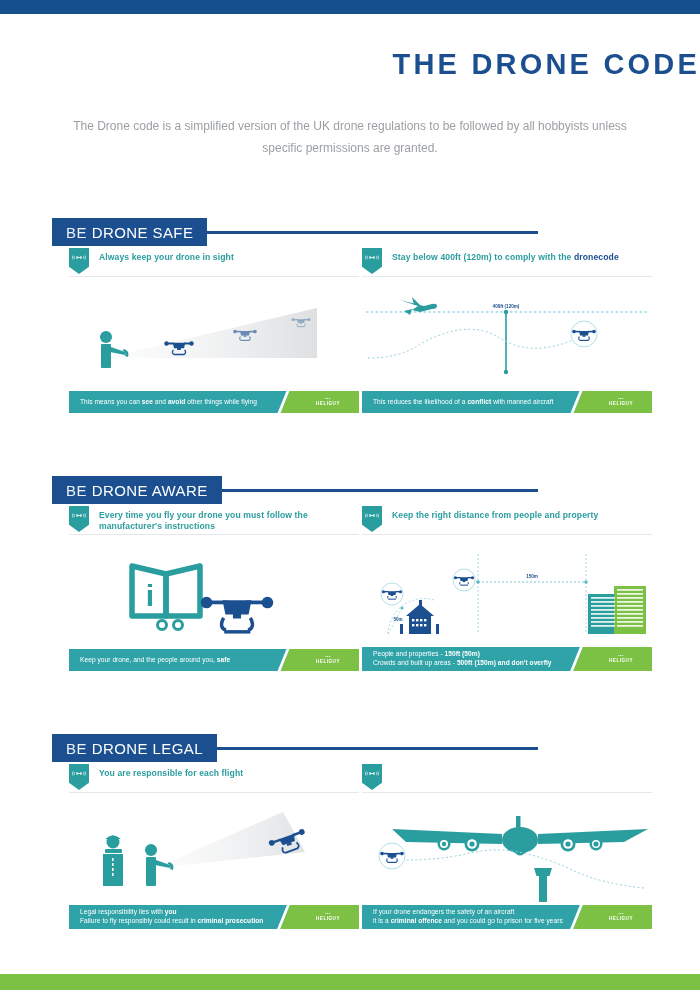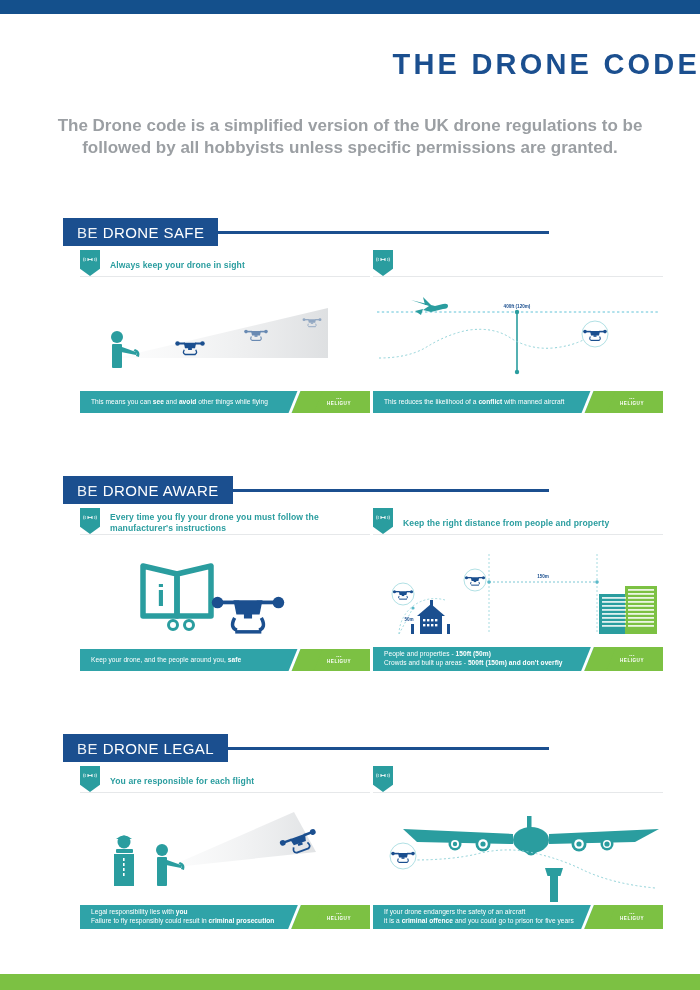--- a/index.html
+++ b/index.html
@@ -13,45 +13,45 @@
   .top-bar { position:absolute; top:0; left:0; width:700px; height:14px; background:#14508c; }
   .bottom-bar { position:absolute; top:974px; left:0; width:700px; height:16px; background:#7cc143; }
 
   
   .title {
     position:absolute; top:48px; left:0; width:700px; text-align:right;
     font-size:29px; font-weight:bold; letter-spacing:3.2px; color:#1b4f8f;
   }
   .subtitle {
     position:absolute; top:115px; left:55px; width:590px; text-align:center;
-    font-size:17px; line-height:22px; color:#9b9fa3; font-weight:700;
+    font-size:12px; line-height:22px; color:#9b9fa3; font-weight:400;
   }
 
   
-  .section { position:absolute; left:15px; width:582px; }
+  .section { position:absolute; left:4px; width:582px; }
   .sec-head { position:relative; height:30px; }
   .sec-box {
     position:absolute; left:48px; top:0; height:28px;
     background:#1b4f8f; color:#fff; padding:0 14px;
     display:flex; align-items:center; font-size:15px; letter-spacing:.4px;
     white-space:nowrap;
   }
   .sec-box .be { font-weight:400; opacity:.92; margin-right:5px; }
   .sec-box .strong { font-weight:normal; }
   .sec-rule {
     position:absolute; right:48px; top:13px; height:3px; background:#1b4f8f;
   }
 
   
   .cards { position:relative; height:170px; }
   .card { position:absolute; width:290px; height:165px; }
   .card.left { left:65px; }
   .card.right { left:358px; }
 
-  .card-head { display:flex; align-items:center; height:30px; }
+  .card-head { display:flex; align-items:flex-start; height:30px; }
   .shield {
     width:20px; height:26px; flex:0 0 20px; position:relative;
     background:#2a9d9f;
     clip-path: polygon(0 0, 100% 0, 100% 72%, 50% 100%, 0 72%);
     display:flex; align-items:flex-start; justify-content:center;
   }
   .shield svg { margin-top:6px; }
   .card-title {
     margin-left:10px; font-size:8.6px; font-weight:bold; color:#2a9d9f;
     line-height:11px; padding-top:4px; letter-spacing:.1px;
@@ -200,20 +200,21 @@
     <svg width="14" height="7" viewBox="0 0 28 14">
       <path d="M2 3 Q0 7 2 11" stroke="#fff" stroke-width="1.4" fill="none"></path>
       <path d="M5 4.5 Q3.7 7 5 9.5" stroke="#fff" stroke-width="1.4" fill="none"></path>
       <path d="M26 3 Q28 7 26 11" stroke="#fff" stroke-width="1.4" fill="none"></path>
       <path d="M23 4.5 Q24.3 7 23 9.5" stroke="#fff" stroke-width="1.4" fill="none"></path>
       <rect x="9" y="4" width="2" height="6" fill="#fff"></rect>
       <rect x="17" y="4" width="2" height="6" fill="#fff"></rect>
       <rect x="10" y="6.3" width="8" height="1.6" fill="#fff"></rect>
     </svg>
             </span>
+        <div class="card-title"><span>Stay below 400ft (120m) to comply with the </span><span class="b">dronecode</span></div>
       </div>
       <div class="head-rule"></div>
       <div class="art">
 <svg width="290" height="108" viewBox="0 0 290 108">
   <line x1="4" y1="32" x2="286" y2="32" stroke="#62c3d8" stroke-width="1" stroke-dasharray="2.4 2.4"></line>
   <g fill="#2a9d9f">
     <path d="M38 20 L62 26 L70 24 q5 -1 5 2 q0 3 -5 3 L58 32 L50 30 L56 26 Z"></path>
     <path d="M50 17 L58 25 L52 25 Z"></path>
     <path d="M42 31 L50 29 L48 35 Z"></path>
   </g>

